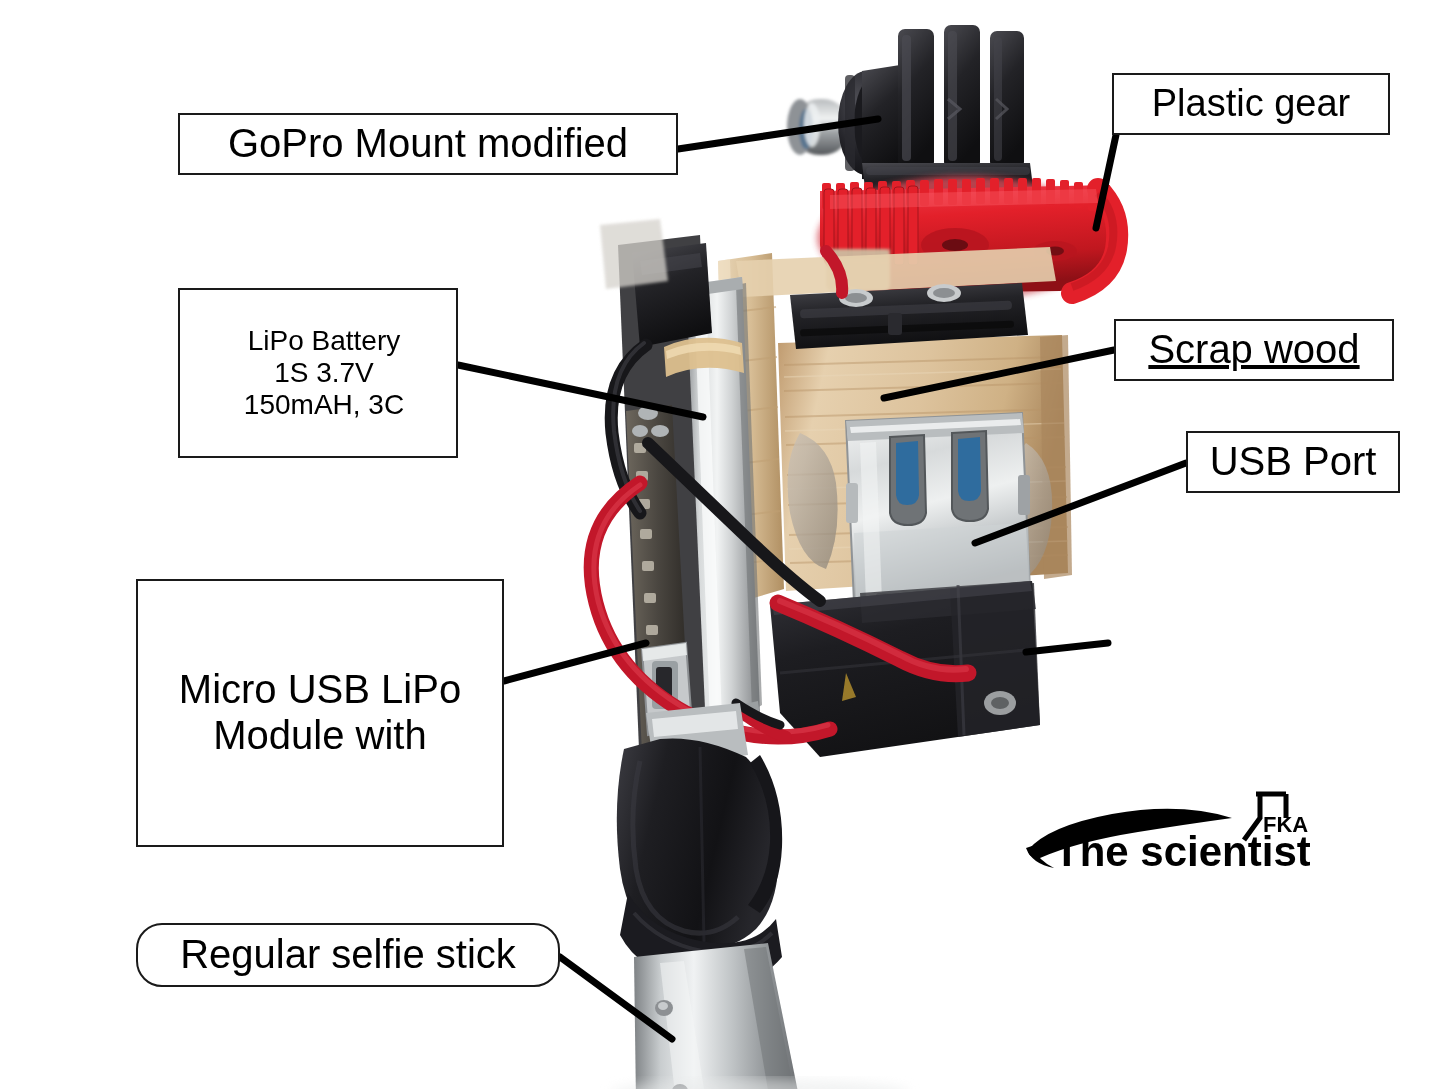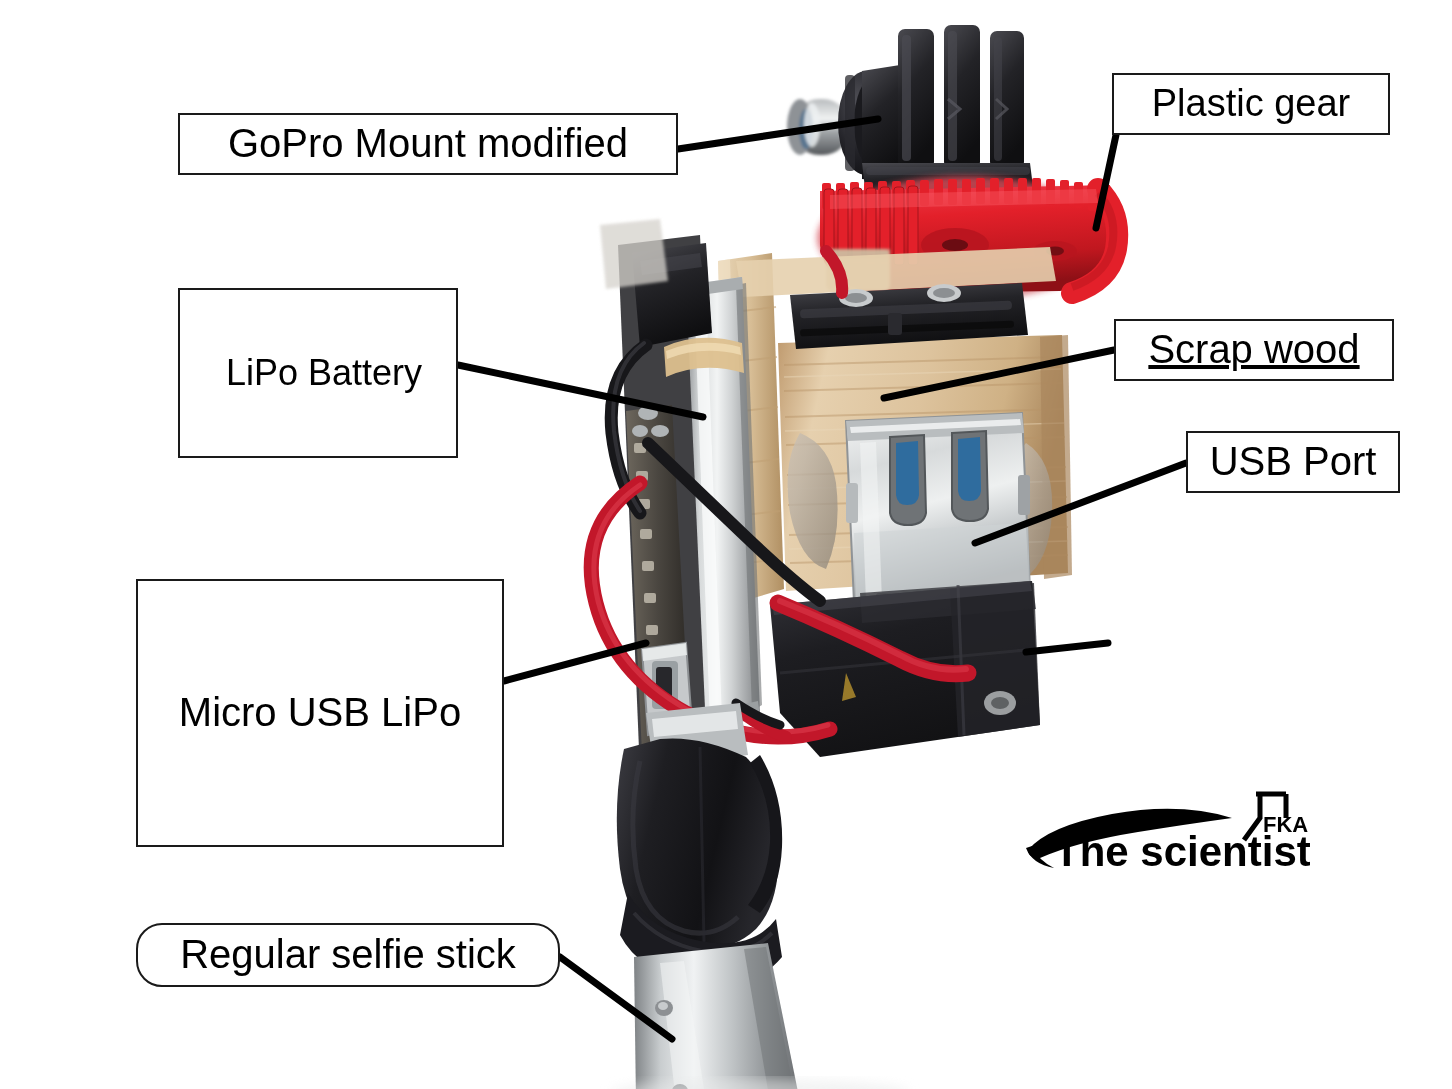--- a/index.html
+++ b/index.html
@@ -448,34 +448,37 @@
   </svg>
 
   <div class="callout" style="left:178px;top:100px;width:500px;height:62px;font-size:40px;">
     <span class="ln">GoPro Mount modified</span>
   </div>
 
   <div class="callout" style="left:1112px;top:60px;width:278px;height:62px;font-size:38px;">
     <span class="ln">Plastic gear</span>
   </div>
 
-  <div class="callout" style="left:178px;top:275px;width:280px;height:170px;font-size:36px;padding-left:12px;">
+  <div class="callout" style="left:178px;top:275px;width:280px;height:170px;font-size:28px;padding-left:12px;">
     <span class="ln">LiPo Battery</span>
+    <span class="ln">1S 3.7V</span>
+    <span class="ln">150mAH, 3C</span>
   </div>
 
   <div class="callout" style="left:1114px;top:306px;width:280px;height:62px;font-size:40px;text-decoration:underline;">
     <span class="ln">Scrap wood</span>
   </div>
 
   <div class="callout" style="left:1186px;top:418px;width:214px;height:62px;font-size:40px;">
     <span class="ln">USB Port</span>
   </div>
 
   <div class="callout" style="left:136px;top:566px;width:368px;height:268px;font-size:40px;">
     <span class="ln">Micro USB LiPo</span>
+    <span class="ln">Module with</span>
   </div>
 
 
   <div class="callout" style="left:136px;top:910px;width:424px;height:64px;font-size:40px;border-radius:26px;">
     <span class="ln">Regular selfie stick</span>
   </div>
 
   <svg id="logo" style="left:1020px;top:775px;width:290px;height:90px;" viewBox="0 0 290 90" xmlns="http://www.w3.org/2000/svg">
 
     <path d="M8,62 Q28,38 92,26 Q160,14 212,30 Q168,36 118,44 Q56,54 20,70 Q8,70 8,62 Z" fill="#000000"></path>

